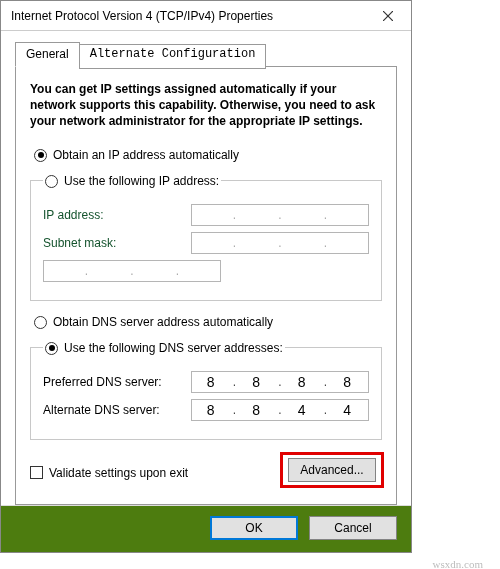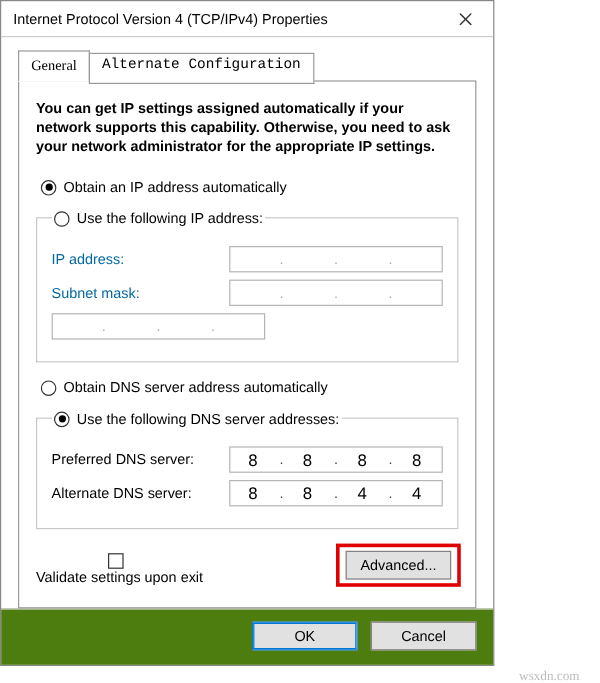--- a/index.html
+++ b/index.html
@@ -28,21 +28,21 @@
   .client {
     padding: 10px 14px 0 14px;
   }
   .tabstrip {
     display:flex; position:relative; top:1px; z-index:2;
   }
   .tab {
     border:1px solid #999; padding:4px 10px 5px; font-size:12px;
     background:#fff; margin-right:-1px; cursor:default;
   }
-  .tab.active { border-bottom:1px solid #fff;font-family:Liberation Serif, serif; }
+  .tab.active { border-bottom:1px solid #fff; }
   .tab.inactive { position:relative; top:2px; padding-top:2px; padding-bottom:5px;font-family:Liberation Mono, monospace; }
   .tabpage {
     border:1px solid #999; padding:14px 14px 18px; position:relative; z-index:1;
   }
   .intro { margin:0 0 18px 0; line-height:1.35;font-weight:bold; }
   .radio-row { display:flex; align-items:flex-end; margin:3px 0 4px 4px; }
   .radio {
     width:13px; height:13px; border:1px solid #333; border-radius:50%;
     margin-right:6px; display:inline-flex; align-items:center; justify-content:center;
     background:#fff;
@@ -51,30 +51,30 @@
     content:""; width:6px; height:6px; background:#000; border-radius:50%;
   }
   fieldset.group {
     border:1px solid #c8c8c8; margin:12px 0 14px 0; padding:10px 12px 12px;
   }
   fieldset.group legend { padding:0 2px; }
   .field-row {
     display:flex; align-items:center; justify-content:space-between;
     margin:6px 0;
   }
-  .field-row .lbl.disabled { color:#0369a1; }
+  .field-row .lbl.disabled { color:#14532d; }
   .ipbox {
     width:178px; height:22px; border:1px solid #b5b5b5;
     background:#fff; display:flex; align-items:center; font-family:inherit;
   }
   .ipbox.disabled { background:#fff; color:#777; }
   .ipbox .seg { flex:1; text-align:center; letter-spacing:2px; font-size:14px; }
   .ipbox .dot { width:6px; text-align:center; color:#444; }
   .ipbox.disabled .dot { color:#aaa; }
-  .check-row { display:flex; align-items:center; margin-top:6px;flex-direction:column; }
+  .check-row { display:flex; align-items:center; margin-top:6px; }
   .checkbox {
     width:13px; height:13px; border:1px solid #333; margin-right:6px; background:#fff;
   }
   .adv-area { display:flex; align-items:center; justify-content:space-between; margin-top:4px; }
   .btn {
     min-width:88px; height:24px; border:1px solid #838383;
     background:#e1e1e1; font-size:12px; cursor:default;
     display:inline-flex; align-items:center; justify-content:center;
     padding:0 10px;
   }

